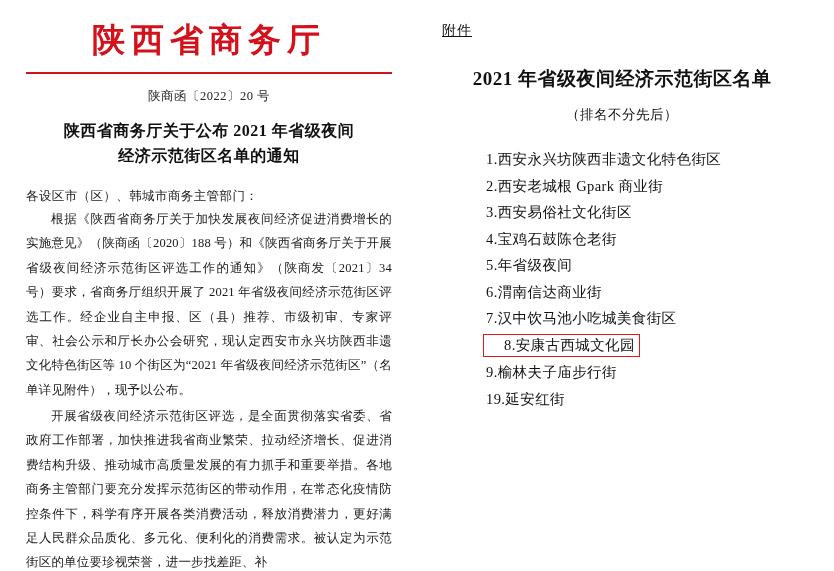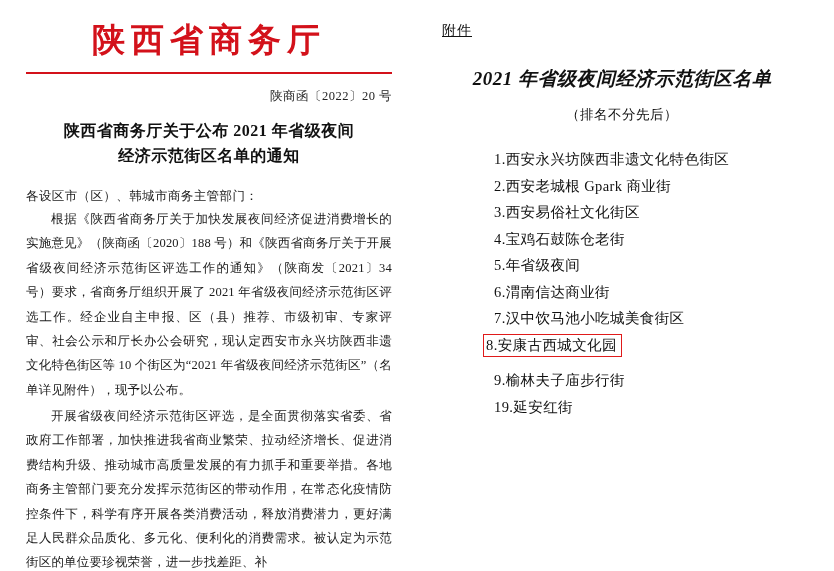--- a/index.html
+++ b/index.html
@@ -40,21 +40,21 @@
     padding-top: 8px;
     white-space: nowrap;
   }
   .red-rule {
     margin-top: 12px;
     height: 2px;
     background: #d3111a;
     width: 100%;
   }
   .doc-number {
-    text-align: right;
+    text-align: center;
     font-size: 12.5px;
     margin-top: 14px;
     letter-spacing: 0.5px;
     color: #222;
   }
   .doc-title {
     text-align: center;
     font-weight: bold;
     font-size: 16px;
     line-height: 1.55;
@@ -96,49 +96,47 @@
     text-decoration: underline;
   }
   .attach-title {
     text-align: center;
     font-weight: bold;
     font-size: 19px;
     margin-top: 26px;
     letter-spacing: 0.5px;
     color: #111;
     white-space: nowrap;
-    font-style: italic;
   }
   .attach-subtitle {
     text-align: center;
     font-size: 13.5px;
     margin-top: 14px;
     color: #111;
     letter-spacing: 0.5px;
   }
   .attach-list {
     margin-top: 22px;
     padding: 0 0 0 46px;
   }
   .attach-item {
     font-size: 14.5px;
     line-height: 1.0;
     color: #111;
     letter-spacing: 0.4px;
     padding: 6px 0;
     white-space: nowrap;
     display: block;
-    margin-left: 8px;
   }
   .attach-item .idx { font-family: "Liberation Serif", "DejaVu Serif", serif; }
   .attach-item.highlighted {
     display: inline-block;
     border: 1.6px solid #e01a1a;
-    padding: 3px 4px 4px 2px;
-    margin: 2px 0 10px -3px;
+    padding: 3px 4px 4px 20px;
+    margin: 2px 0 2px -3px;
     line-height: 1.0;
   }
 </style>
 </head>
 <body>
 
 <div class="page">
 
   <div class="doc-left">
     <div class="letterhead">陕西省商务厅</div>

